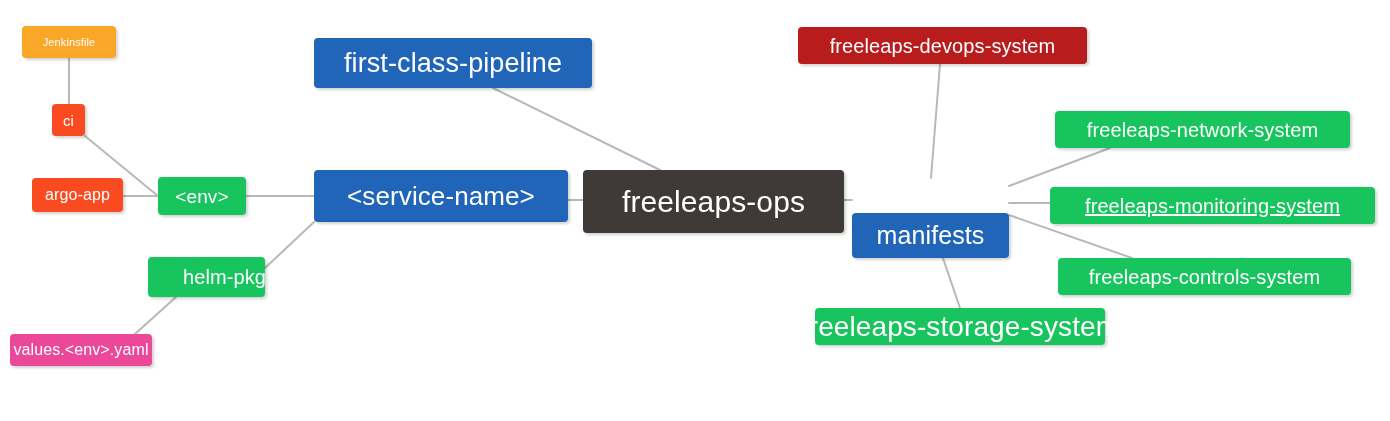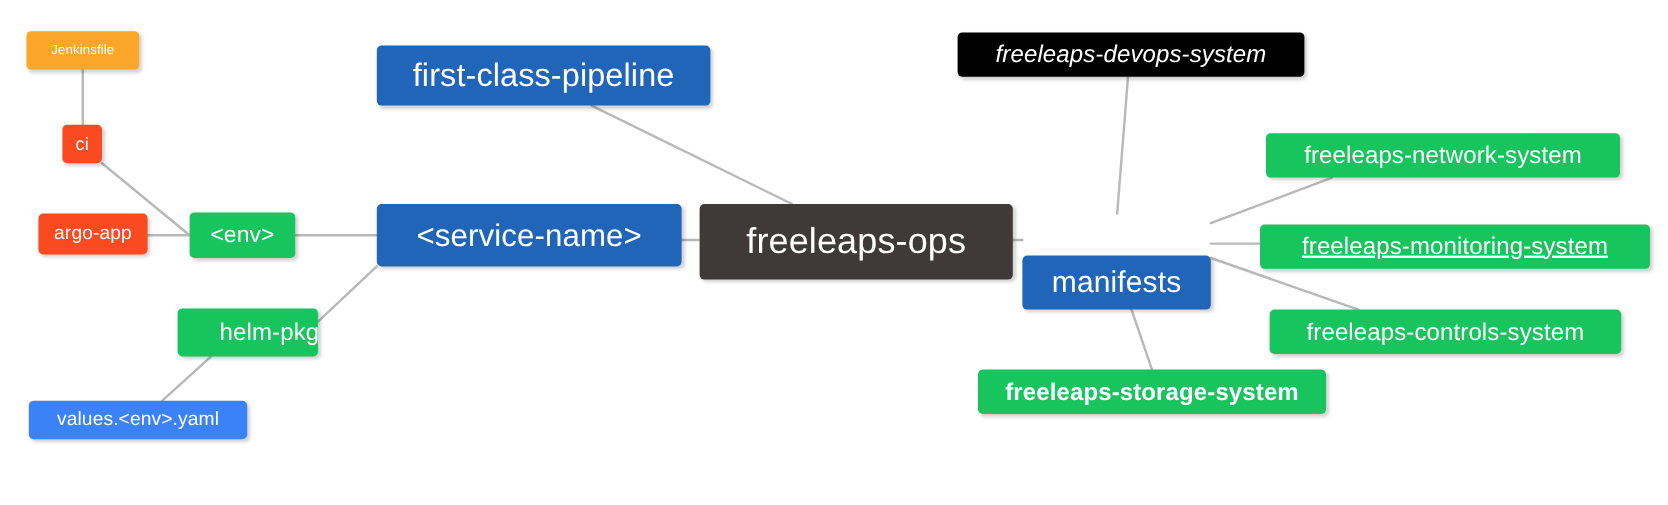--- a/index.html
+++ b/index.html
@@ -75,44 +75,44 @@
       </div>
       <div class="node" style="left: 32px; top: 178px; width: 91px; height: 34px; background: rgb(250, 75, 32); font-size: 16px;">
         <span class="node-label">argo-app</span>
       </div>
       <div class="node" style="left: 158px; top: 177px; width: 88px; height: 38px; background: rgb(24, 196, 94); font-size: 19px;">
         <span class="node-label">&lt;env&gt;</span>
       </div>
       <div class="node" style="left: 148px; top: 257px; width: 117px; height: 40px; background: rgb(24, 196, 94); font-size: 20px; padding-left: 36px;">
         <span class="node-label">helm-pkg</span>
       </div>
-      <div class="node" style="left: 24px; top: 334px; width: 182px; height: 32px; background: #3b82f6; font-size: 16px;">
+      <div class="node" style="left: 10px; top: 334px; width: 142px; height: 32px; background: #ec4899; font-size: 16px;">
         <span class="node-label">values.&lt;env&gt;.yaml</span>
       </div>
       <div class="node" style="left: 314px; top: 38px; width: 278px; height: 50px; background: rgb(32, 101, 184); font-size: 27px;">
         <span class="node-label">first-class-pipeline</span>
       </div>
       <div class="node" style="left: 314px; top: 170px; width: 254px; height: 52px; background: rgb(32, 101, 184); font-size: 26px;">
         <span class="node-label">&lt;service-name&gt;</span>
       </div>
       <div class="node" style="left: 583px; top: 170px; width: 261px; height: 63px; background: rgb(63, 58, 55); font-size: 30px;">
         <span class="node-label">freeleaps-ops</span>
       </div>
       <div class="node" style="left: 852px; top: 178px; width: 157px; height: 45px; background: rgb(32, 101, 184); font-size: 25px; margin-top: 35px;">
         <span class="node-label">manifests</span>
       </div>
-      <div class="node" style="left: 798px; top: 27px; width: 289px; height: 37px; background: #000000; font-size: 20px; font-style: italic;">
+      <div class="node" style="left: 798px; top: 27px; width: 289px; height: 37px; background: #b91c1c; font-size: 20px;">
         <span class="node-label">freeleaps-devops-system</span>
       </div>
       <div class="node" style="left: 1055px; top: 111px; width: 295px; height: 37px; background: rgb(24, 196, 94); font-size: 20px;">
         <span class="node-label">freeleaps-network-system</span>
       </div>
       <div class="node" style="left: 1050px; top: 187px; width: 325px; height: 37px; background: rgb(24, 196, 94); font-size: 20px; text-decoration: underline;">
         <span class="node-label">freeleaps-monitoring-system</span>
       </div>
       <div class="node" style="left: 1058px; top: 258px; width: 293px; height: 37px; background: rgb(24, 196, 94); font-size: 20px;">
         <span class="node-label">freeleaps-controls-system</span>
       </div>
-      <div class="node" style="left: 815px; top: 308px; width: 290px; height: 37px; background: rgb(24, 196, 94); font-size: 20px; font-weight: bold;">
+      <div class="node" style="left: 815px; top: 308px; width: 290px; height: 37px; background: rgb(24, 196, 94); font-size: 28px;">
         <span class="node-label">freeleaps-storage-system</span>
       </div>
     </div>
 </div>
 
 </body></html>

